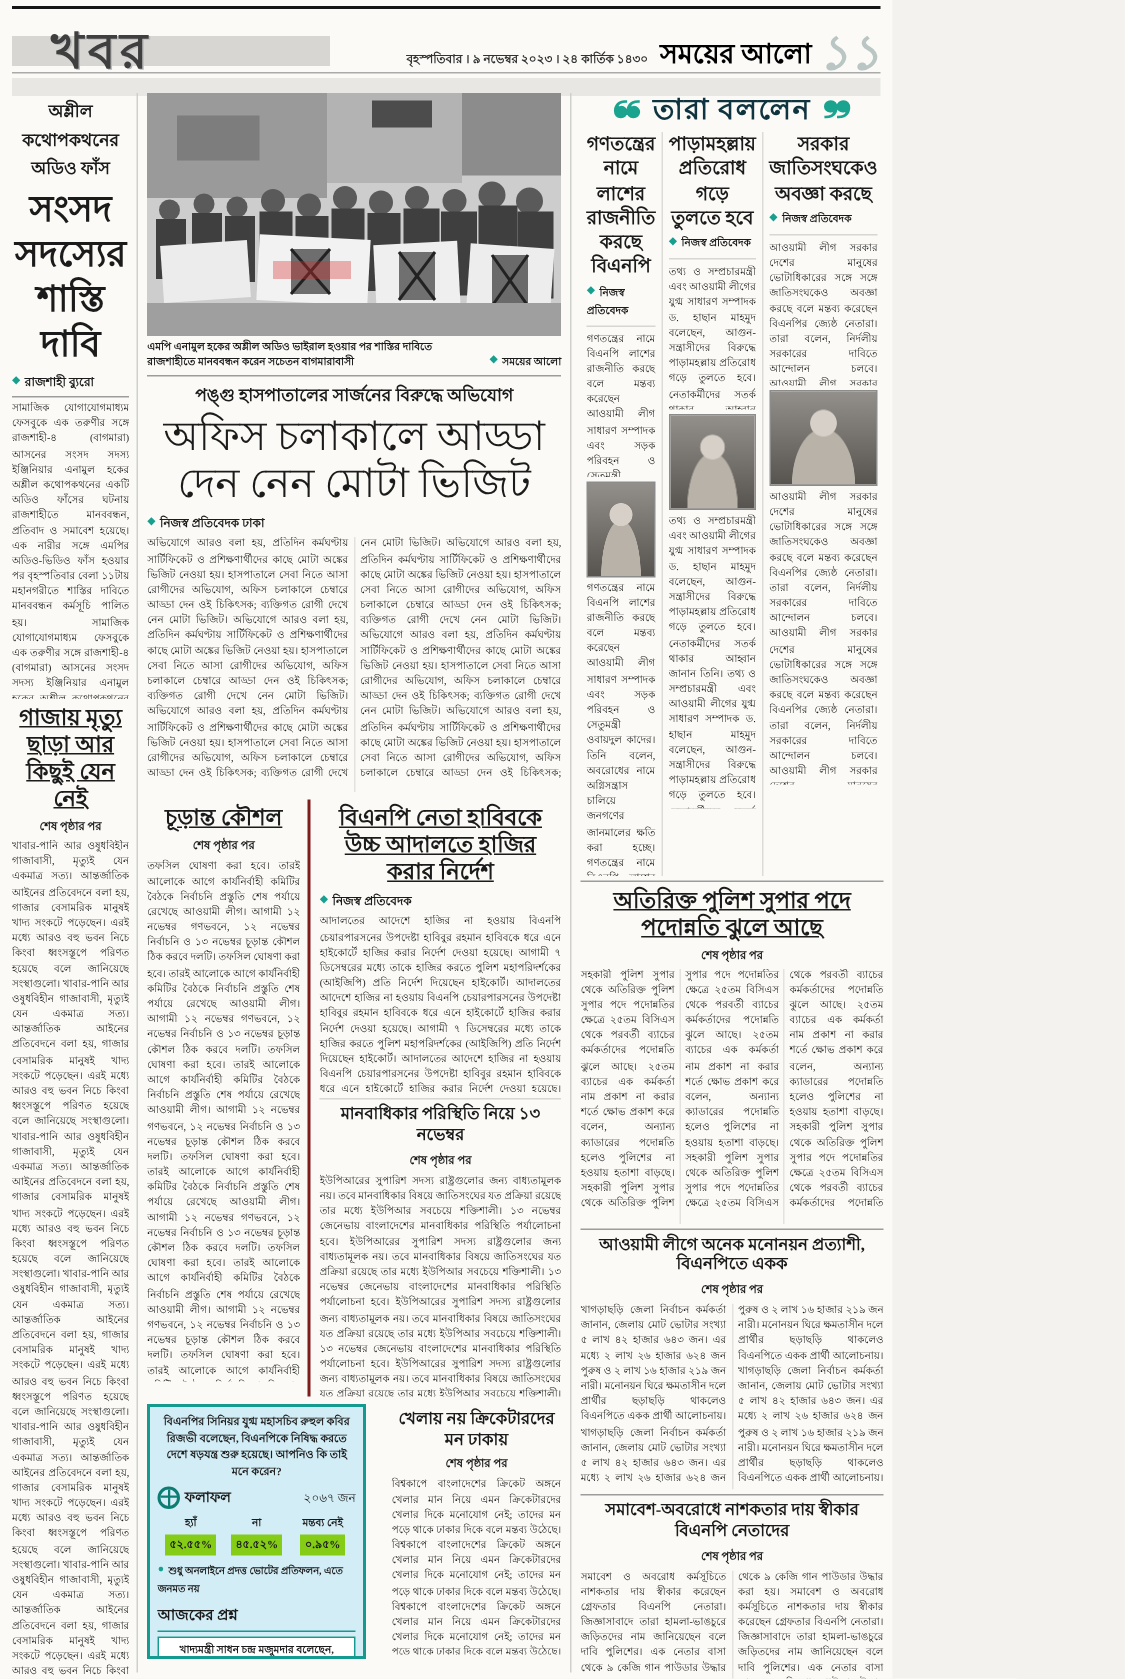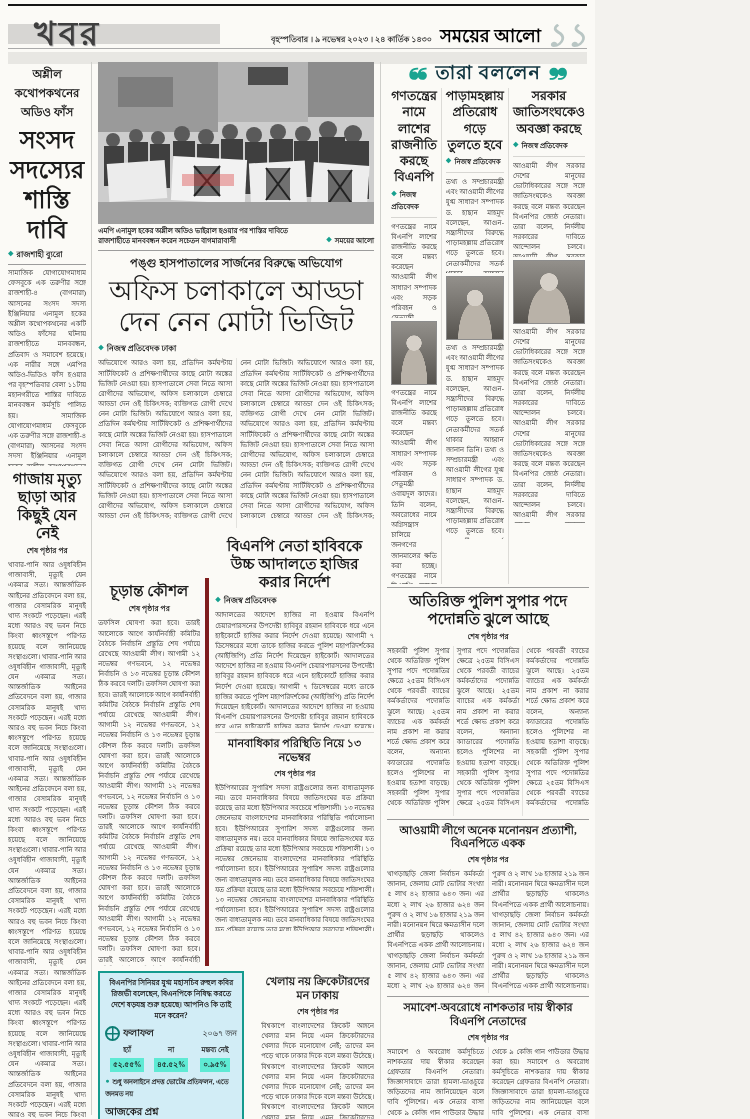--- a/index.html
+++ b/index.html
@@ -18,39 +18,39 @@
   .band-gray{position:absolute;top:44px;left:0;right:0;height:12px;background:#e8e7e3;}
   
   .content{position:absolute;top:62px;left:8px;right:6px;bottom:4px;display:flex;gap:0;}
   .colA{width:178px;padding-right:5px;}
   .colB{width:288px;border-left:1px solid #cfcfcb;border-right:1px solid #cfcfcb;padding:0 6px;}
   .colC{flex:1;padding-left:6px;}
   
   .kicker{font-size:11.5px;font-weight:bold;text-align:center;margin:4px 0 2px;}
   .h-xl{font-size:27px;line-height:1.18;font-weight:normal;text-align:center;}
   .h-lgA{font-size:24px;line-height:1.25;font-weight:bold;text-align:center;margin-top:2px;}
-  .h-md{font-size:15px;line-height:1.2;font-weight:bold;text-align:center;margin-top:4px;}
+  .h-md{font-size:15px;line-height:1.2;font-weight:bold;text-align:center;margin-top:4px;text-decoration:underline;}
   .h-sm{font-size:11px;line-height:1.25;font-weight:bold;text-align:center;margin-top:4px;}
   .cont{font-size:7.6px;font-weight:bold;text-align:center;margin:2px 0 3px;}
   .byline{font-size:8px;font-weight:bold;margin:3px 0;}
   .dot{color:#17a08f;font-size:7px;vertical-align:1px;margin-right:3px;}
   .hr{border-top:1px solid #9c9c9c;margin:3px 0;}
   .hr-lt{border-top:1px solid #d7d6d2;margin:4px 0;}
   .bt{font-size:6.8px;line-height:1.5;text-align:justify;color:#202020;overflow:hidden;}
   
   .photo{height:162px;background:#c8c8c8;overflow:hidden;}
   .photo svg{display:block;}
   .caption{display:flex;gap:6px;font-size:7px;font-weight:bold;line-height:1.4;margin-top:3px;}
   .caption .cap-text{flex:1;}
   .credit{white-space:nowrap;align-self:flex-end;}
   
   .cols2{column-count:2;column-gap:8px;column-rule:1px solid #e3e2de;}
   .cols3{column-count:3;column-gap:7px;column-rule:1px solid #e3e2de;}
   .midrow{display:flex;gap:6px;margin-top:5px;}
-  .chur{width:102px;border-right:4px solid #7f1d1d;padding-right:5px;margin-top:45px;}
+  .chur{width:102px;border-right:2px solid #7f1d1d;padding-right:5px;}
   .midright{flex:1;}
   .bottomrow{display:flex;gap:6px;margin-top:5px;}
   .khelay{flex:1;margin-left:11px;}
   
   .quotes-head{display:flex;justify-content:center;align-items:center;gap:8px;height:24px;}
   .qmark{color:#1aa490;font-size:28px;font-weight:bold;line-height:0.5;transform:translateY(6px);}
   .quotes-title{font-size:19px;font-weight:bold;color:#10343f;letter-spacing:1px;}
   .qcols{display:flex;margin-top:2px;}
   .qcol{flex:1;padding:0 4px;}
   .qcol + .qcol{border-left:1px solid #dcdbd7;}
@@ -64,21 +64,21 @@
   
   .poll{width:146px;border:2px solid #149a8e;background:#d2edf6;padding:5px;box-sizing:border-box;height:170px;overflow:hidden;}
   .poll-q{font-size:7.3px;font-weight:bold;text-align:center;line-height:1.5;}
   .poll-res-row{display:flex;align-items:center;justify-content:space-between;margin-top:4px;}
   .globe{width:15px;height:15px;border-radius:50%;border:2px solid #0d7d74;box-sizing:border-box;
     background:linear-gradient(#0d7d74,#0d7d74) 50% 0/1.5px 100% no-repeat,linear-gradient(#0d7d74,#0d7d74) 0 50%/100% 1.5px no-repeat;}
   .res-label{font-size:9.5px;font-weight:bold;}
   .res-count{font-size:8px;font-weight:normal;}
   .res-table{display:flex;justify-content:space-between;margin-top:3px;text-align:center;}
   .res-cell{flex:1;font-size:7px;font-weight:bold;}
-  .chip{display:inline-block;background:#5eead4;padding:1px 3px;margin-top:2px;font-weight:bold;font-size:7.4px;}
+  .chip{display:inline-block;background:#84cc16;padding:1px 3px;margin-top:2px;font-weight:bold;font-size:7.4px;}
   .poll-note{font-size:6.6px;font-weight:bold;margin-top:4px;}
   .poll-today-h{font-size:10px;font-weight:bold;margin-top:4px;border-bottom:1px solid #149a8e;padding-bottom:1px;}
   .today-q{background:#fff;border:1px solid #149a8e;padding:3px;font-size:7px;font-weight:bold;text-align:center;line-height:1.5;margin-top:3px;}
   
   .cArt{margin-top:3px;}
 </style>
 </head>
 <body>
 
 <div class="page">

